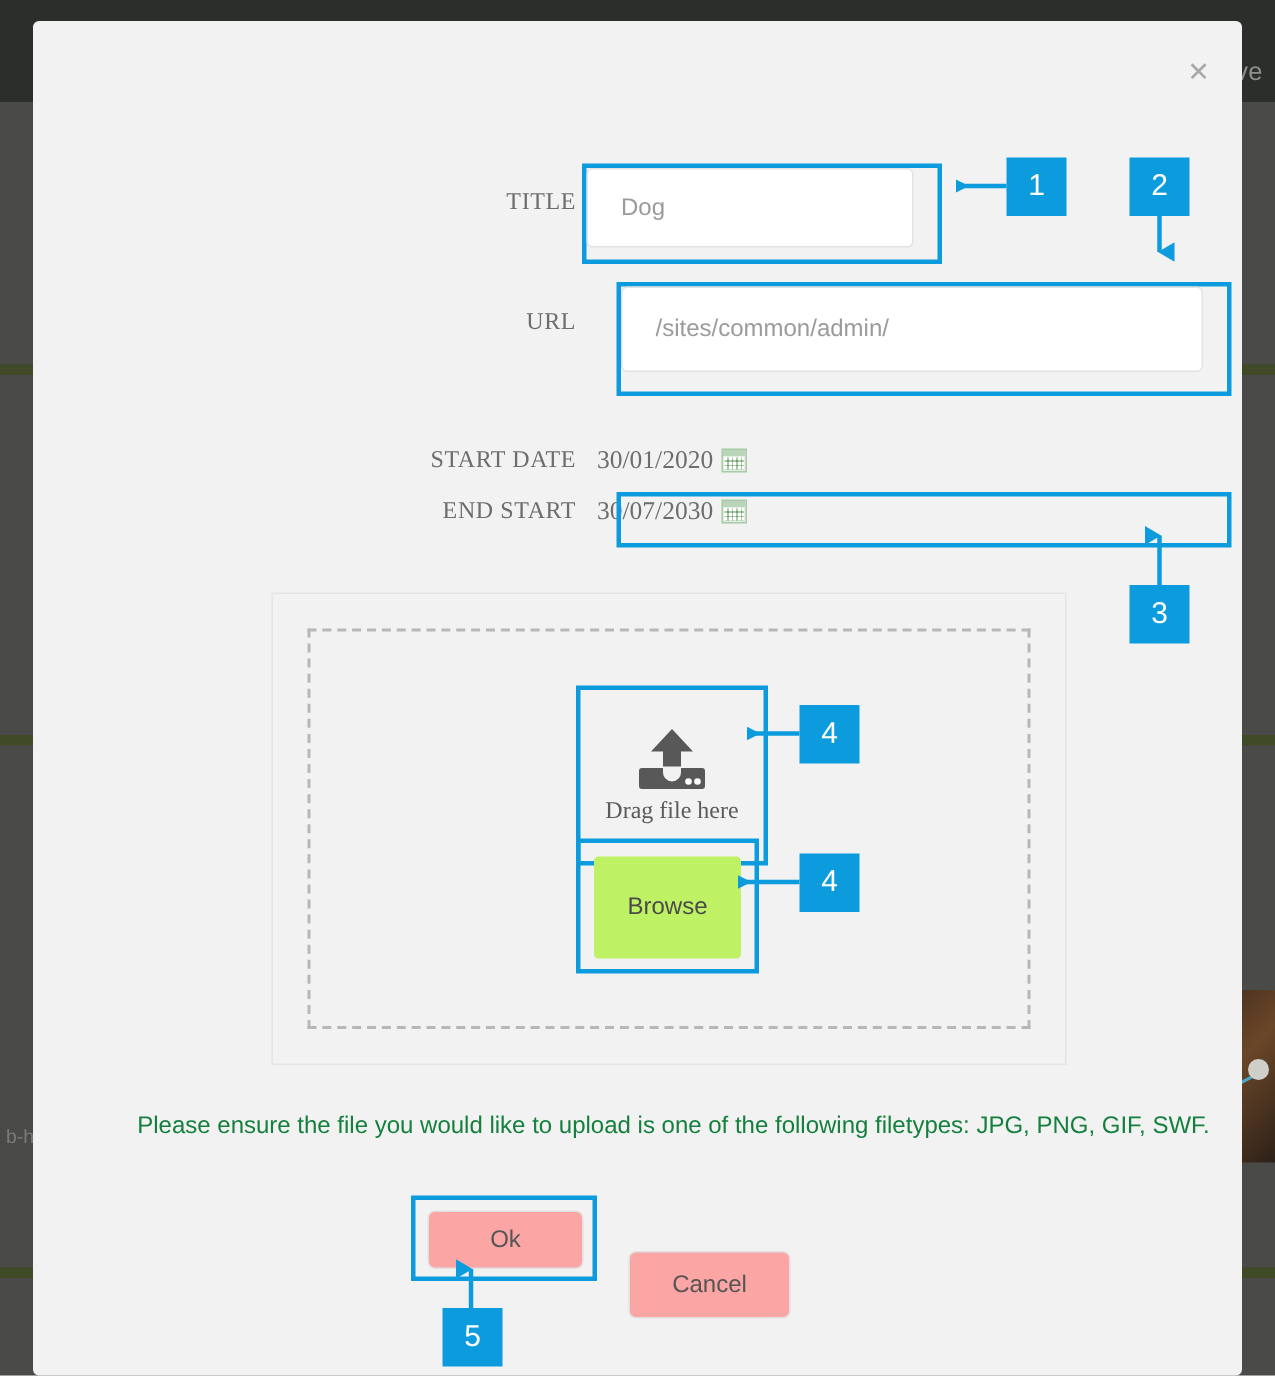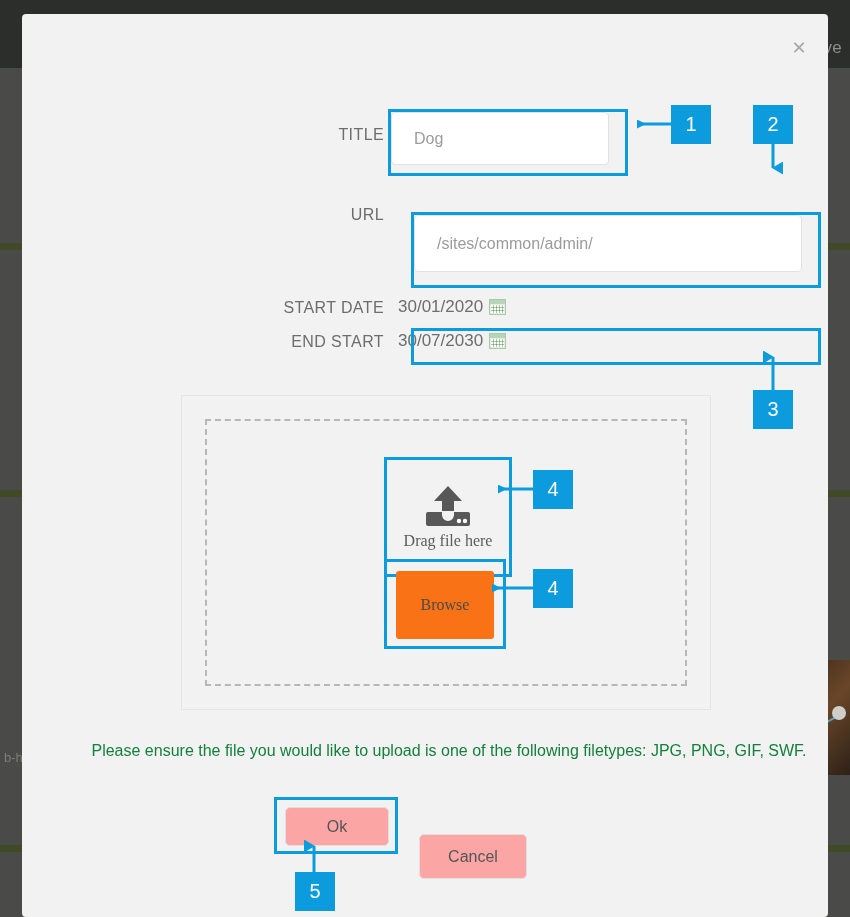--- a/index.html
+++ b/index.html
@@ -102,21 +102,22 @@
     font-size: 18px;
     color: #a9a9a9;
     cursor: pointer;
     user-select: none;
   }
 
   
   .form-row {
     position: absolute;
     display: flex;
-    align-items: flex-end;
+    align-items: center;
+    font-family: Liberation Serif, serif;
   }
   .field-label {
     width: 118px;
     text-align: right;
     padding-right: 14px;
     font-size: 16px;
     color: #6d6d6d;
     letter-spacing: .4px;
     white-space: nowrap;
   }
@@ -143,21 +144,20 @@
   }
   #title-input { width: 218px; height: 53px; }
 
   
   #row-url { left: 258px; top: 192px; }
   #url-hl {
     position: absolute;
     left: 389px; top: 174px;
     width: 410px; height: 76px;
     border: 3px solid #0C9CDD;
-    margin-top: 24px;
   }
   #url-input { width: 388px; height: 57px; }
 
   
   #row-start { left: 258px; top: 272px; margin-top: 11px; }
   
   #row-end { left: 258px; top: 317px; }
   #end-hl {
     position: absolute;
     left: 389px; top: 314px;
@@ -238,26 +238,26 @@
   #browse-hl {
     position: absolute;
     left: 362px; top: 545px;
     width: 122px; height: 90px;
     border: 3px solid #0C9CDD;
   }
   #browse-btn {
     position: absolute;
     left: 9px; top: 9px;
     width: 98px; height: 68px;
-    background: #f97316;
+    background: #bef264;
     border: none;
     border-radius: 3px;
     font-size: 16px;
     color: #4a4a4a;
-    font-family: Liberation Serif, serif;
+    font-family: Liberation Sans, sans-serif;
     cursor: pointer;
   }
 
   
   #note {
     position: absolute;
     left: 0; right: 0;
     top: 728px;
     text-align: center;
     font-size: 16px;

